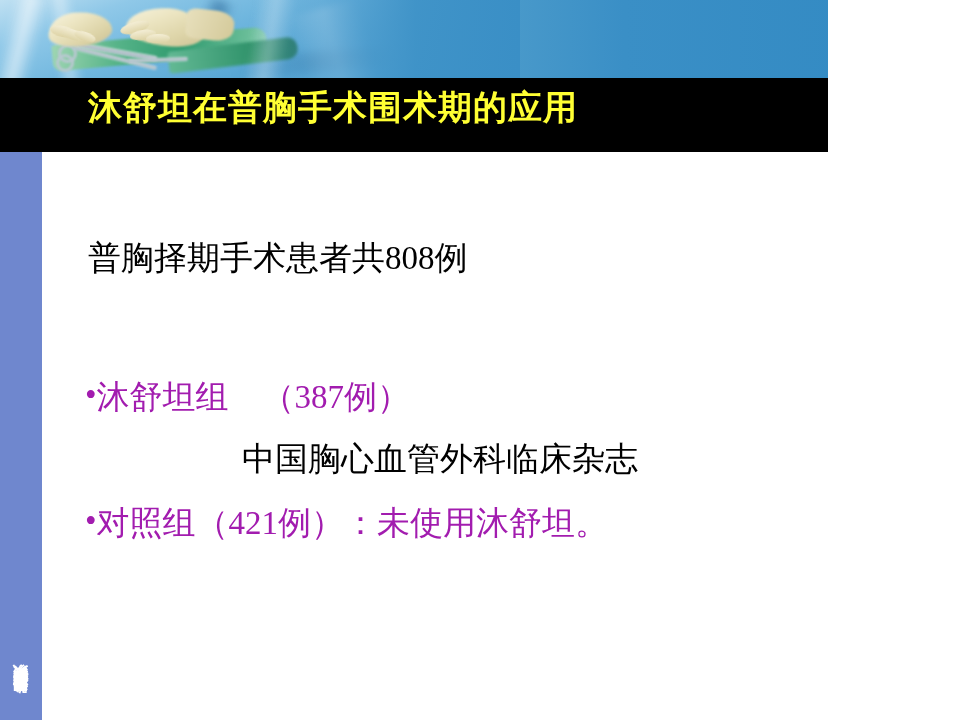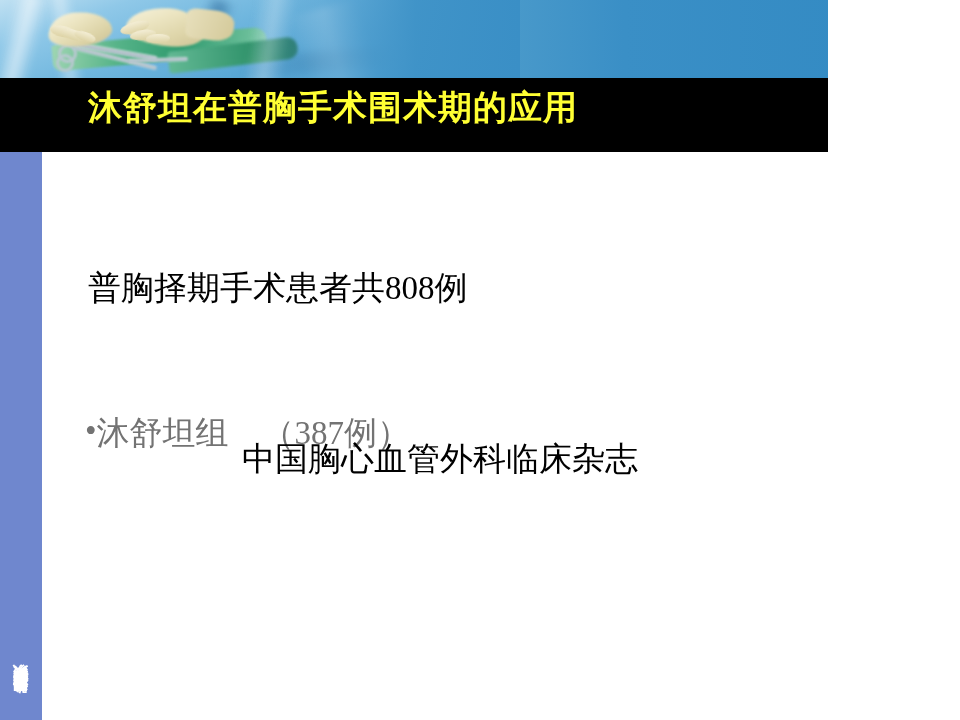--- a/index.html
+++ b/index.html
@@ -210,29 +210,27 @@
     background: #ffffff;
   }
   .lead-line {
     position: absolute;
     left: 46px;
     top: 85px;
     font-size: 33px;
     color: #000000;
     white-space: nowrap;
     line-height: 42px;
-    margin-top: 30px;
   }
   .bullet-line {
     position: absolute;
     font-size: 33px;
-    color: #737373;
+    color: #a21caf;
     white-space: nowrap;
     line-height: 42px;
-    margin-top: 36px;
   }
   .bullet-1 { left: 43px; top: 222px; }
   .bullet-2 { left: 43px; top: 348px; }
   .sub-line {
     position: absolute;
     left: 200px;
     top: 286px;
     font-size: 33px;
     color: #000000;
     white-space: nowrap;
@@ -300,17 +298,20 @@
   <div class="content">
 
     <div class="lead-line">普胸择期手术患者共808例</div>
 
     <div class="bullet-line bullet-1">
       <span class="bullet-dot">•</span><span>沐舒坦组　（387例）</span>
     </div>
 
     <div class="sub-line">中国胸心血管外科临床杂志</div>
 
+    <div class="bullet-line bullet-2">
+      <span class="bullet-dot">•</span><span>对照组（421例）：未使用沐舒坦。</span>
+    </div>
 
 
   </div>
 
 </div>
 
 </body></html>

